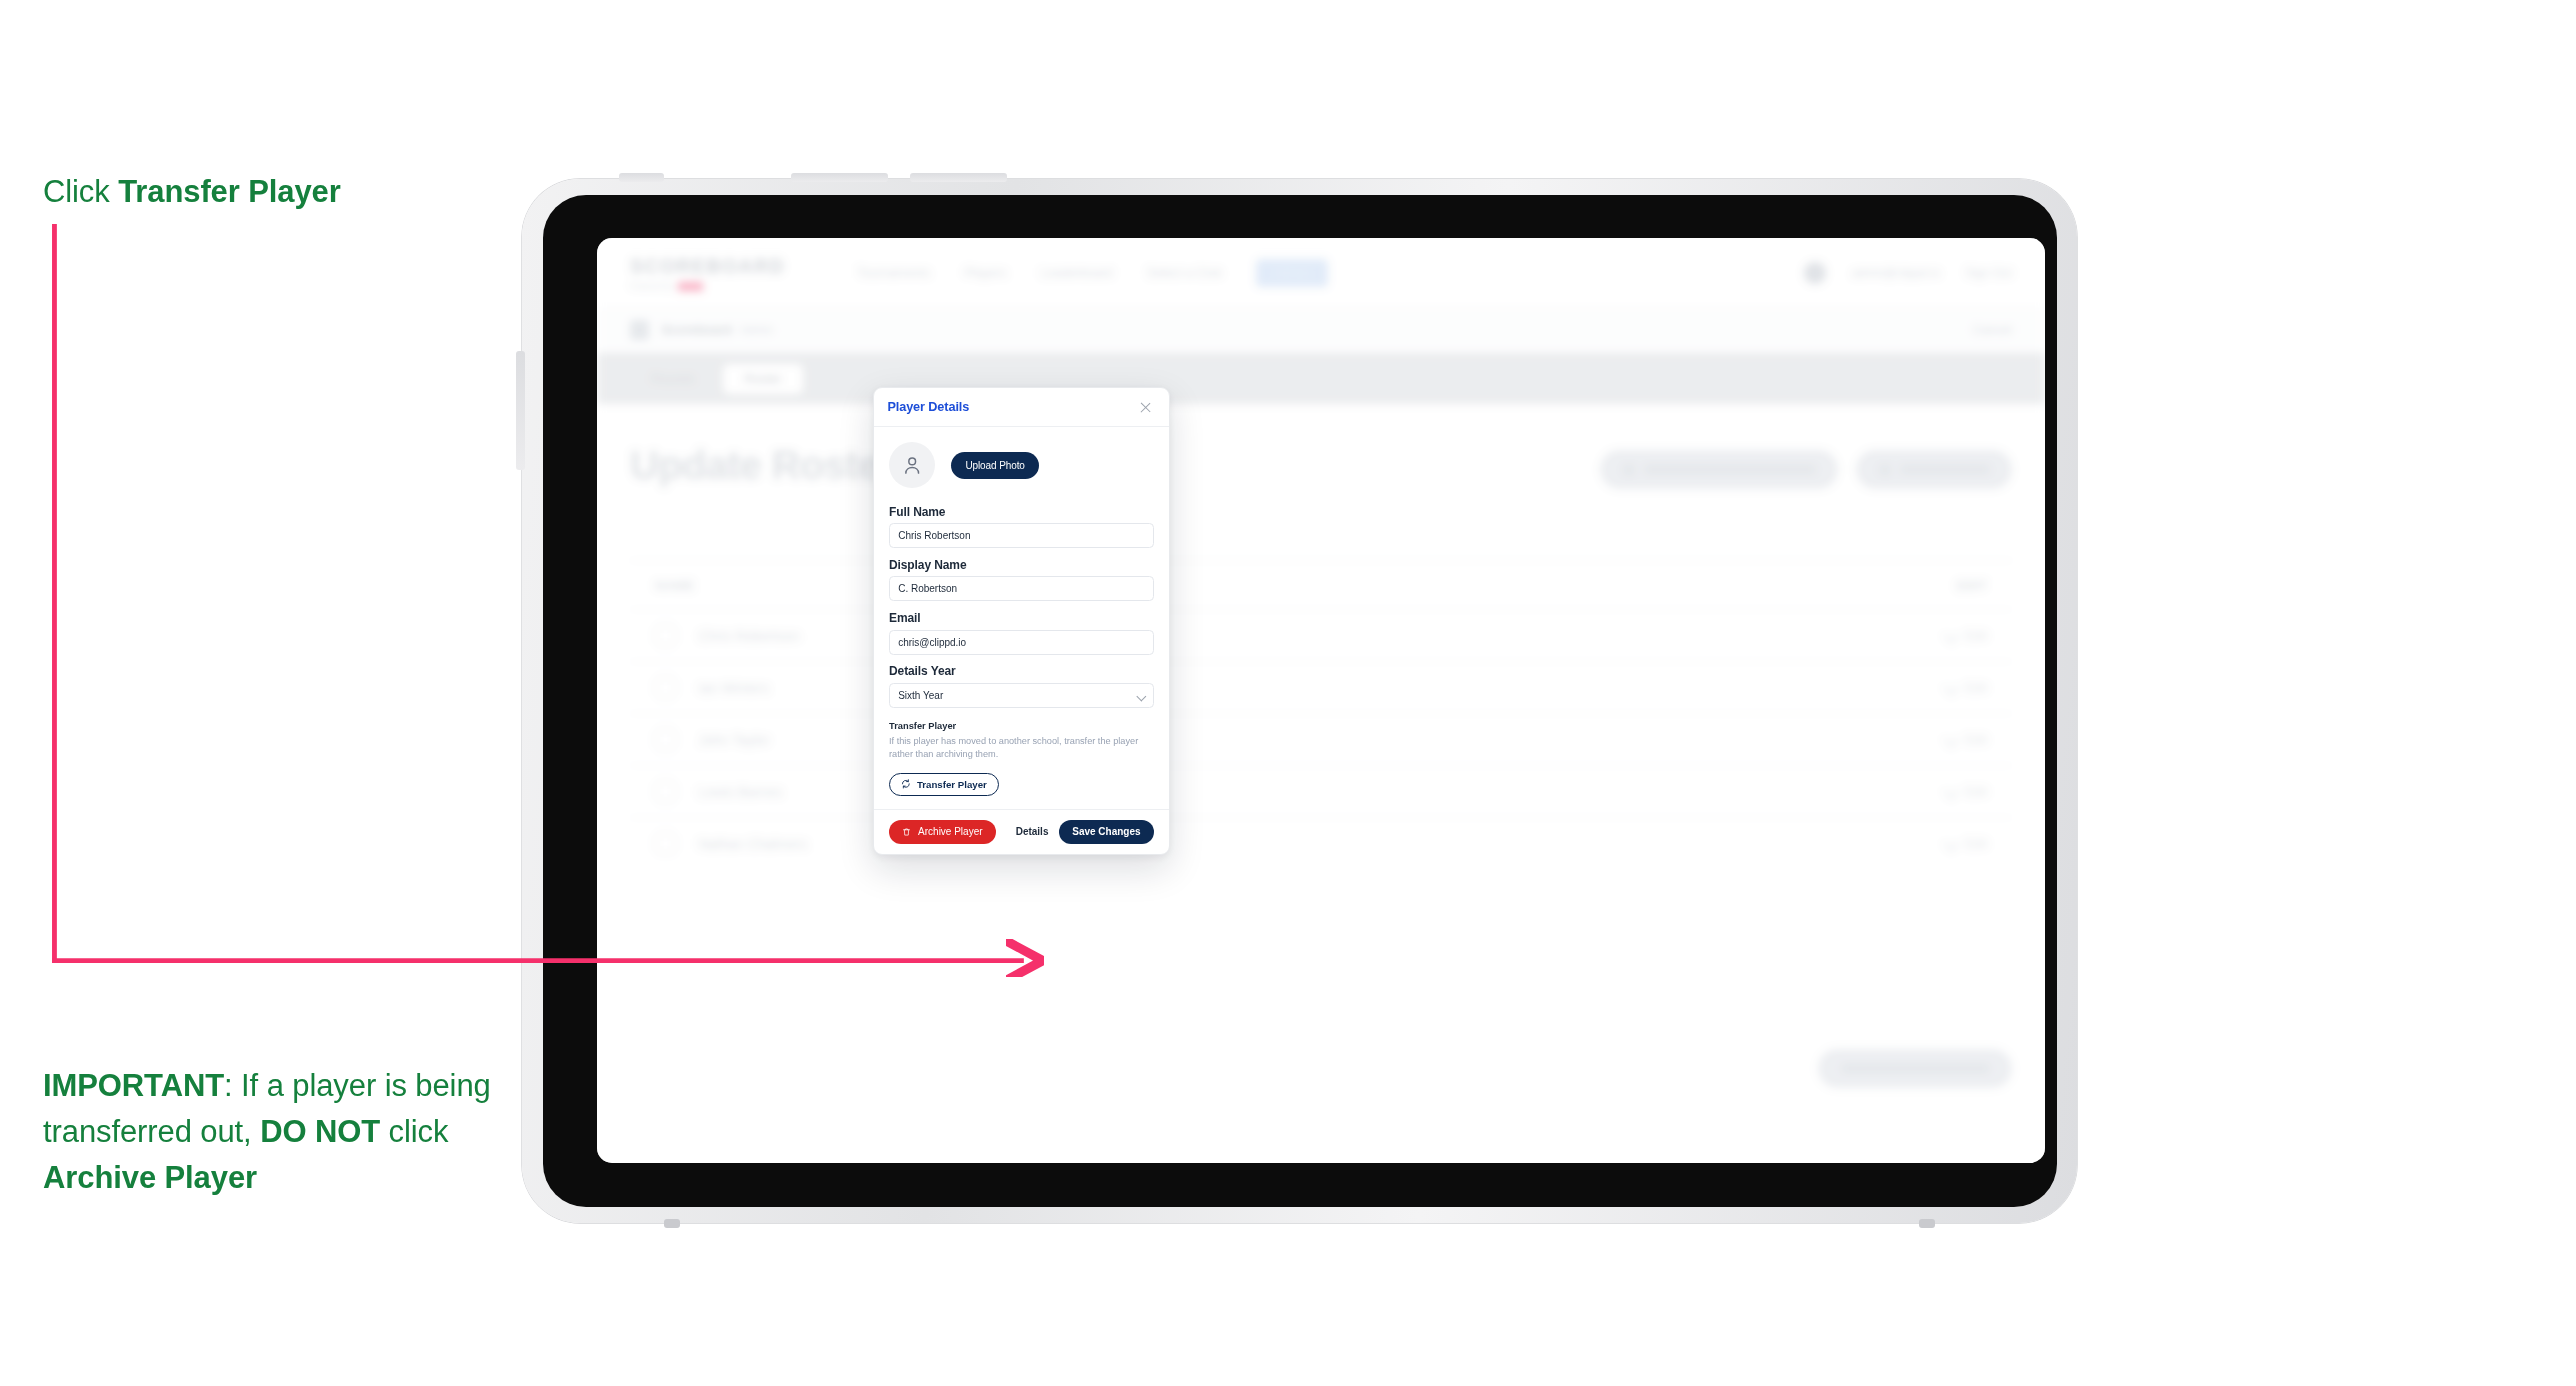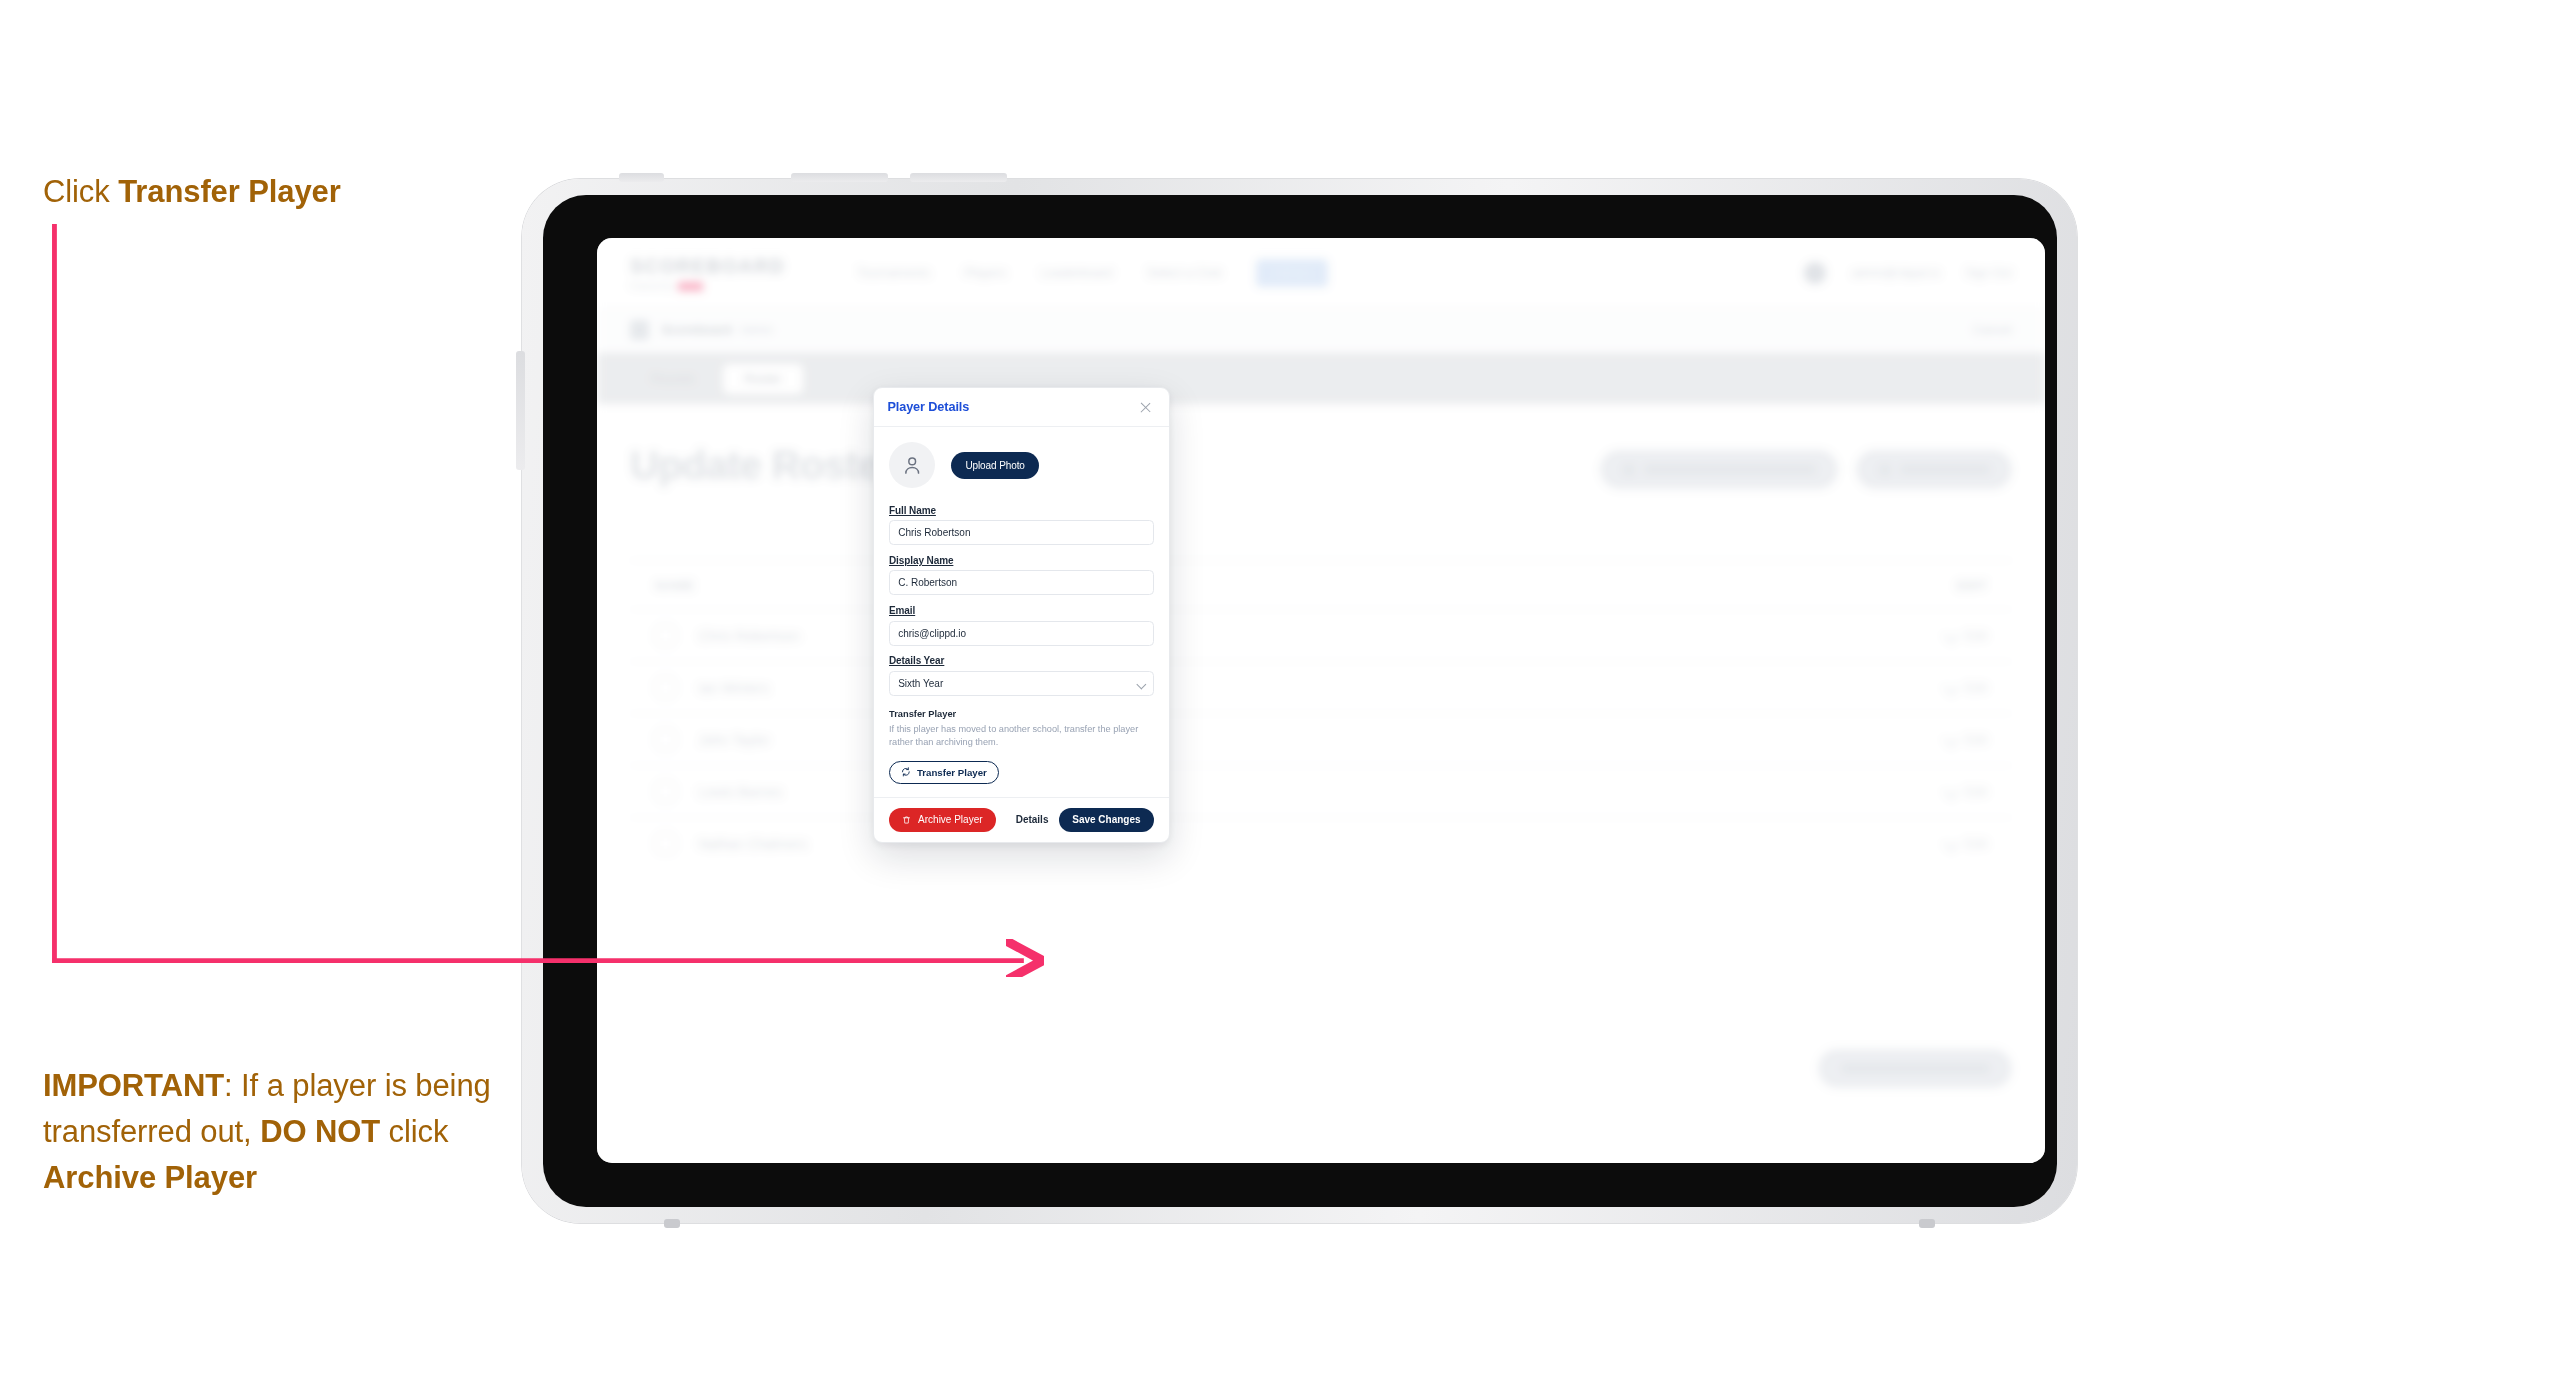--- a/index.html
+++ b/index.html
@@ -7,21 +7,21 @@
     width: 2576px; height: 1386px;
     background: #ffffff;
     font-family: "Liberation Sans", sans-serif;
     overflow: hidden;
   }
   #stage { position: relative; width: 2576px; height: 1386px; background:#fff; }
 
   
   .anno {
     position: absolute;
-    color: #a16207;
+    color: #15803d;
     font-family: "Liberation Sans", sans-serif;
     letter-spacing: -0.1px;
   }
   #anno-top {
     left: 43px; top: 173px;
     font-size: 31px; line-height: 1.25; font-weight: 400;
     white-space: nowrap;
   }
   #anno-top b { font-weight: 700; }
   #anno-bottom {
@@ -155,22 +155,22 @@
     display: flex; align-items: center; justify-content: center; flex: none;
   }
   #upload-photo {
     background: #0d2a52; color: #ffffff; border: none;
     border-radius: 16.4px; height: 27px; padding: 0 14px;
     font-size: 10px; font-family: inherit; cursor: pointer; letter-spacing: -0.1px;
   }
 
   .field { margin-bottom: 9.7px; }
   .field-label {
-    display: block; font-size: 10px; font-weight: 600; color: #1d2939;
-    margin-bottom: 4.5px; letter-spacing: -0.1px; text-decoration: underline;
+    display: block; font-size: 12px; font-weight: 600; color: #1d2939;
+    margin-bottom: 4.5px; letter-spacing: -0.1px;
   }
   .field-input {
     width: 100%; height: 25px; border: 0.7px solid #e4e7ec; border-radius: 4.5px;
     padding: 0 8.2px; font-size: 10px; color: #1d2939;
     font-family: inherit; background: #ffffff; outline: none;
   }
   .select-wrap { position: relative; }
   .select-wrap .chev {
     position: absolute; right: 9.7px; top: 9.7px; width: 6.7px; height: 6.7px;
     border-right: 1.2px solid #9aa1ab; border-bottom: 1.2px solid #9aa1ab;

